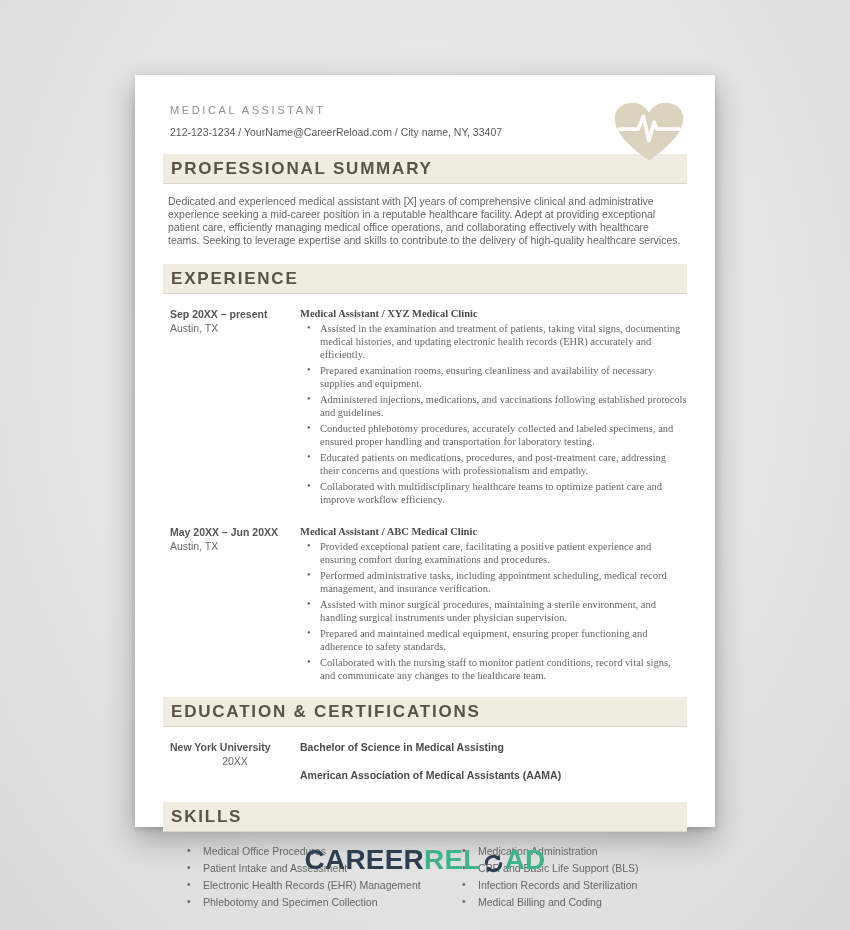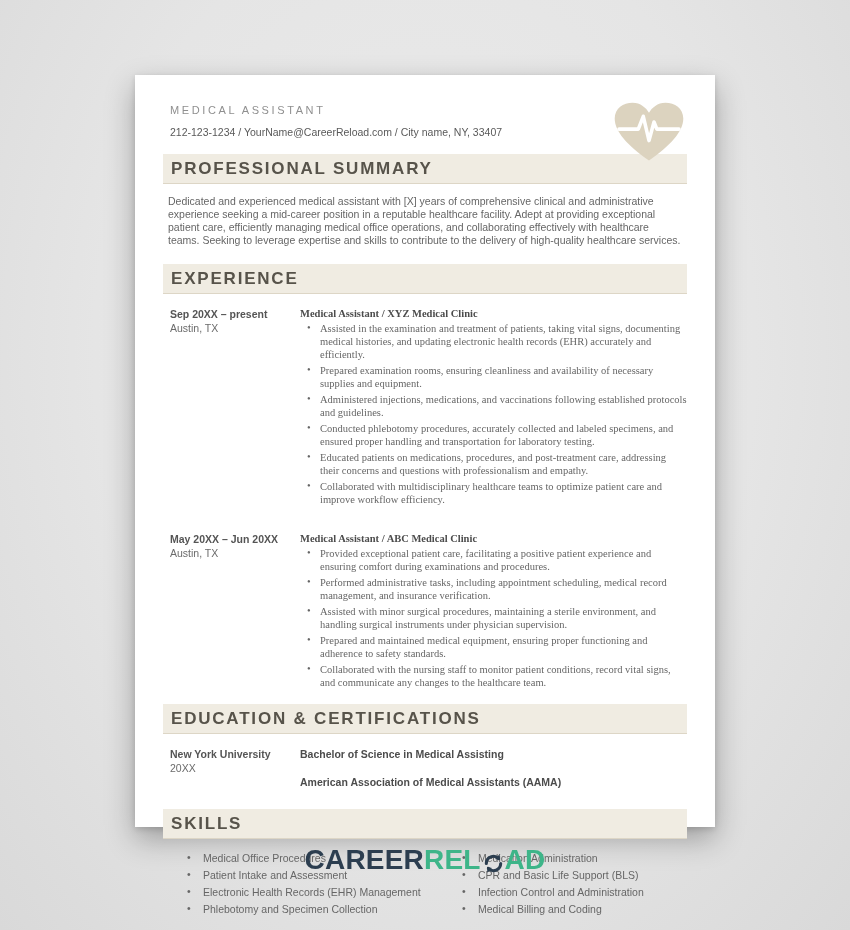--- a/index.html
+++ b/index.html
@@ -72,21 +72,21 @@
     margin: 11px 6px 0 5px;
     font-size: 10.5px;
     line-height: 1.25;
     color: #666666;
   }
   
   .job {
     display: flex;
     margin-top: 14px;
   }
-  .job + .job { margin-top: 24px; }
+  .job + .job { margin-top: 17px; }
   .job-left {
     width: 137px;
     flex: 0 0 137px;
     box-sizing: border-box;
     padding-left: 7px;
   }
   .job-dates {
     font-size: 10.5px;
     font-weight: bold;
     color: #555555;
@@ -136,20 +136,21 @@
   }
   .edu-school {
     font-size: 10.5px;
     font-weight: bold;
     color: #555555;
   }
   .edu-year {
     font-size: 10.5px;
     color: #6b6b6b;
     margin-top: 2px;
+    text-align: center;
   }
   .edu-right { flex: 1; }
   .edu-degree {
     font-size: 10.5px;
     font-weight: bold;
     color: #4c4c4c;
   }
   .edu-certs { margin-top: 16px; }
   .edu-cert {
     font-size: 10.5px;
@@ -292,21 +293,21 @@
           <li>Patient Intake and Assessment</li>
           <li>Electronic Health Records (EHR) Management</li>
           <li>Phlebotomy and Specimen Collection</li>
         </ul>
     </div>
     <div class="skills-col skills-col-right">
       <ul class="skill-list">
 
       <li>Medication Administration</li>
           <li>CPR and Basic Life Support (BLS)</li>
-          <li>Infection Control and Administration</li>
+          <li>Infection Records and Sterilization</li>
           <li>Medical Billing and Coding</li>
         </ul>
     </div>
   </div>
 
 </div>
 
 <div class="footer-logo">
   <span class="logo-text">
     <span class="logo-career">CAREER</span>

